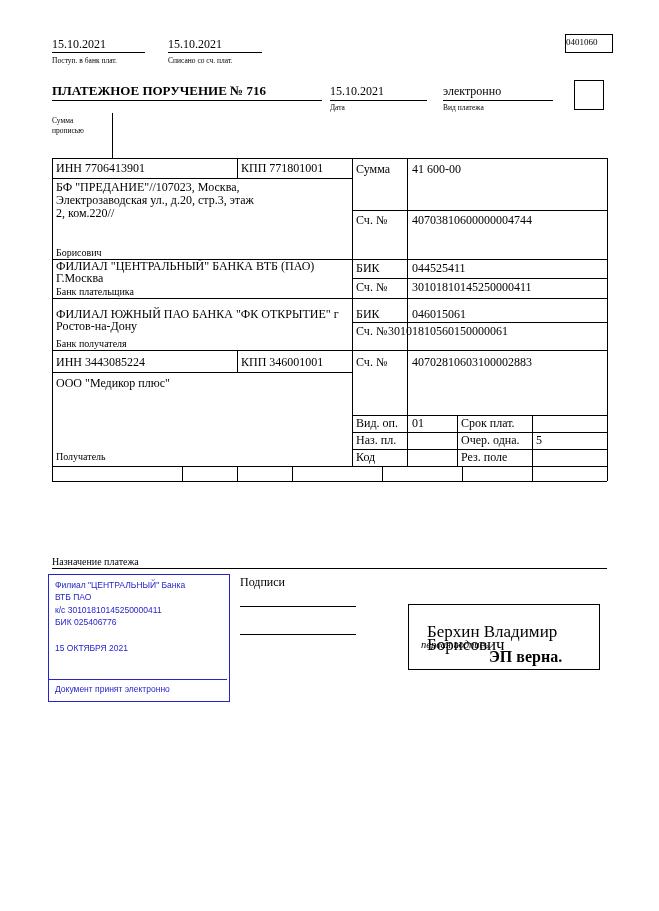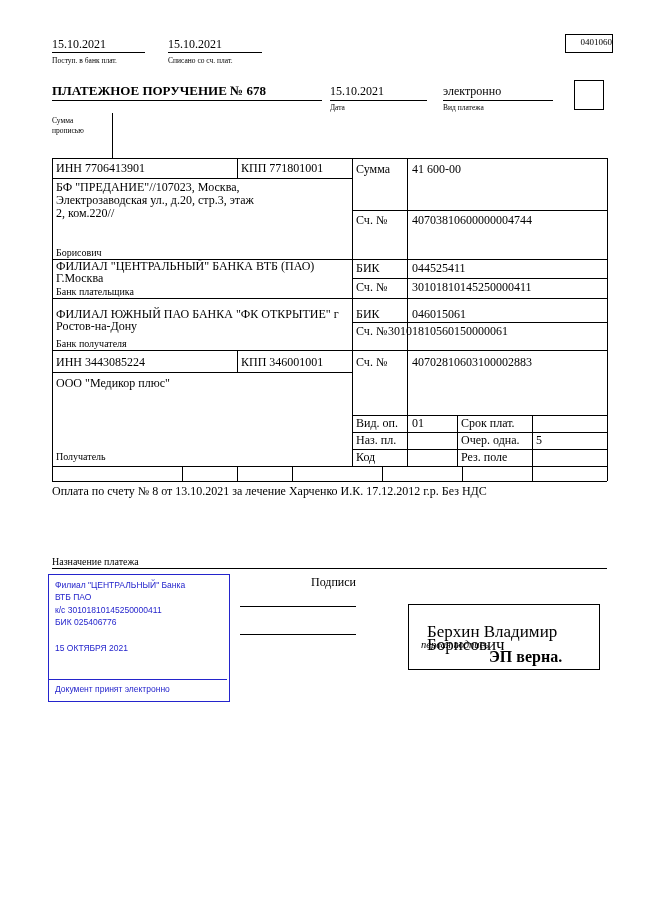--- a/index.html
+++ b/index.html
@@ -3,21 +3,21 @@
 <meta charset="utf-8">
 <style>
   html,body{margin:0;padding:0;background:#ffffff;}
   .page{position:relative;width:659px;height:911px;background:#fff;color:#000;
     font-family:"Liberation Serif","DejaVu Serif",serif;font-size:12px;overflow:hidden;}
   .txt{position:absolute;white-space:pre-line;font-size:12px;line-height:13px;}
   .sm{font-size:7.5px;line-height:9.5px;}
   .lbl{font-size:10px;line-height:11px;}
   .b{font-weight:bold;}
   .i{font-style:italic;}
-  .c{text-align:right;}
+  .c{text-align:left;}
   .lh12{line-height:12px;}
   .hl{position:absolute;height:1px;background:#000;}
   .vl{position:absolute;width:1px;background:#000;}
   .box{position:absolute;border:1px solid #000;}
   .stamp{position:absolute;left:48px;top:574px;width:180px;height:126px;border:1px solid #2424cc;}
   .stamp .txt{font-family:"Liberation Sans","DejaVu Sans",sans-serif;font-size:8.5px;
     line-height:12px;color:#2424cc;}
   .stamp-hl{position:absolute;height:1px;background:#2424cc;}
 </style>
 </head>
@@ -28,21 +28,21 @@
   <div class="txt" style="left:52px;top:38px">15.10.2021</div>
   <div class="hl" style="left:52px;top:52px;width:93px"></div>
   <div class="txt sm" style="left:52px;top:56px">Поступ. в банк плат.</div>
 
   <div class="txt" style="left:168px;top:38px">15.10.2021</div>
   <div class="hl" style="left:168px;top:52px;width:94px"></div>
   <div class="txt sm" style="left:168px;top:56px">Списано со сч. плат.</div>
 
   <div class="box c" style="left:565px;top:34px;width:46px;height:17px;font-size:9px;line-height:15px">0401060</div>
 
-  <div class="txt b" style="left:52px;top:84px;font-size:13px">ПЛАТЕЖНОЕ ПОРУЧЕНИЕ № 678</div>
+  <div class="txt b" style="left:52px;top:84px;font-size:13px">ПЛАТЕЖНОЕ ПОРУЧЕНИЕ № 716</div>
   <div class="hl" style="left:52px;top:100px;width:270px"></div>
   <div class="txt" style="left:330px;top:85px">15.10.2021</div>
   <div class="hl" style="left:330px;top:100px;width:97px"></div>
   <div class="txt sm" style="left:330px;top:103px">Дата</div>
   <div class="txt" style="left:443px;top:85px">электронно</div>
   <div class="hl" style="left:443px;top:100px;width:110px"></div>
   <div class="txt sm" style="left:443px;top:103px">Вид платежа</div>
   <div class="box" style="left:574px;top:80px;width:28px;height:28px"></div>
 
   <div class="txt sm" style="left:52px;top:116px">Сумма
@@ -119,21 +119,20 @@
 
   <div class="txt" style="left:356px;top:417px">Вид. оп.</div>
   <div class="txt" style="left:412px;top:417px">01</div>
   <div class="txt" style="left:461px;top:417px">Срок плат.</div>
   <div class="txt" style="left:356px;top:434px">Наз. пл.</div>
   <div class="txt" style="left:461px;top:434px">Очер. одна.</div>
   <div class="txt" style="left:536px;top:434px">5</div>
   <div class="txt" style="left:356px;top:451px">Код</div>
   <div class="txt" style="left:461px;top:451px">Рез. поле</div>
 
-  <div class="txt" style="left:52px;top:485px;width:555px">Оплата по счету № 8 от 13.10.2021 за лечение Харченко И.К. 17.12.2012 г.р. Без НДС</div>
   <div class="txt lbl" style="left:52px;top:556px">Назначение платежа</div>
   <div class="hl" style="left:52px;top:568px;width:555px"></div>
 
   <div class="txt c" style="left:240px;top:576px;width:116px">Подписи</div>
 
   <div class="hl" style="left:240px;top:606px;width:116px"></div>
   <div class="hl" style="left:240px;top:634px;width:116px"></div>
 
   <div class="stamp">
     <div class="txt" style="left:6px;top:4px;width:168px">Филиал "ЦЕНТРАЛЬНЫЙ" Банка

